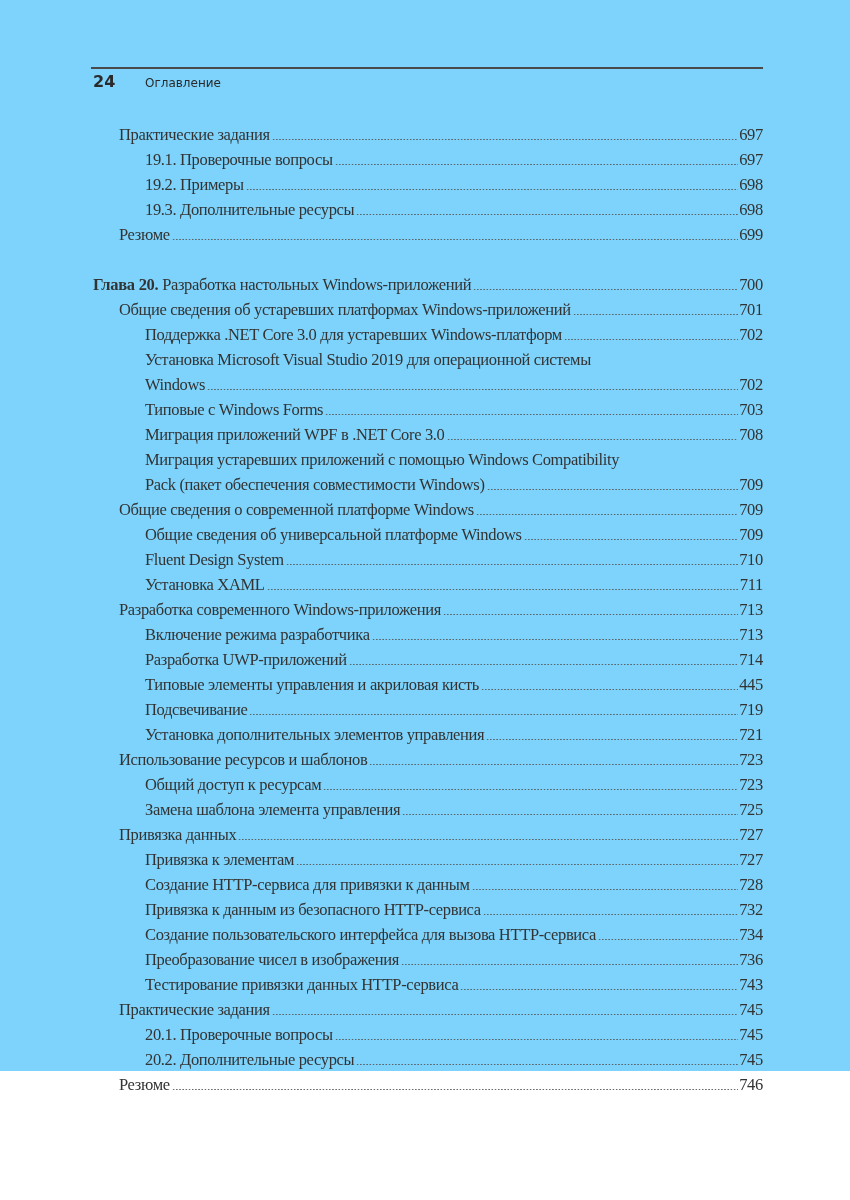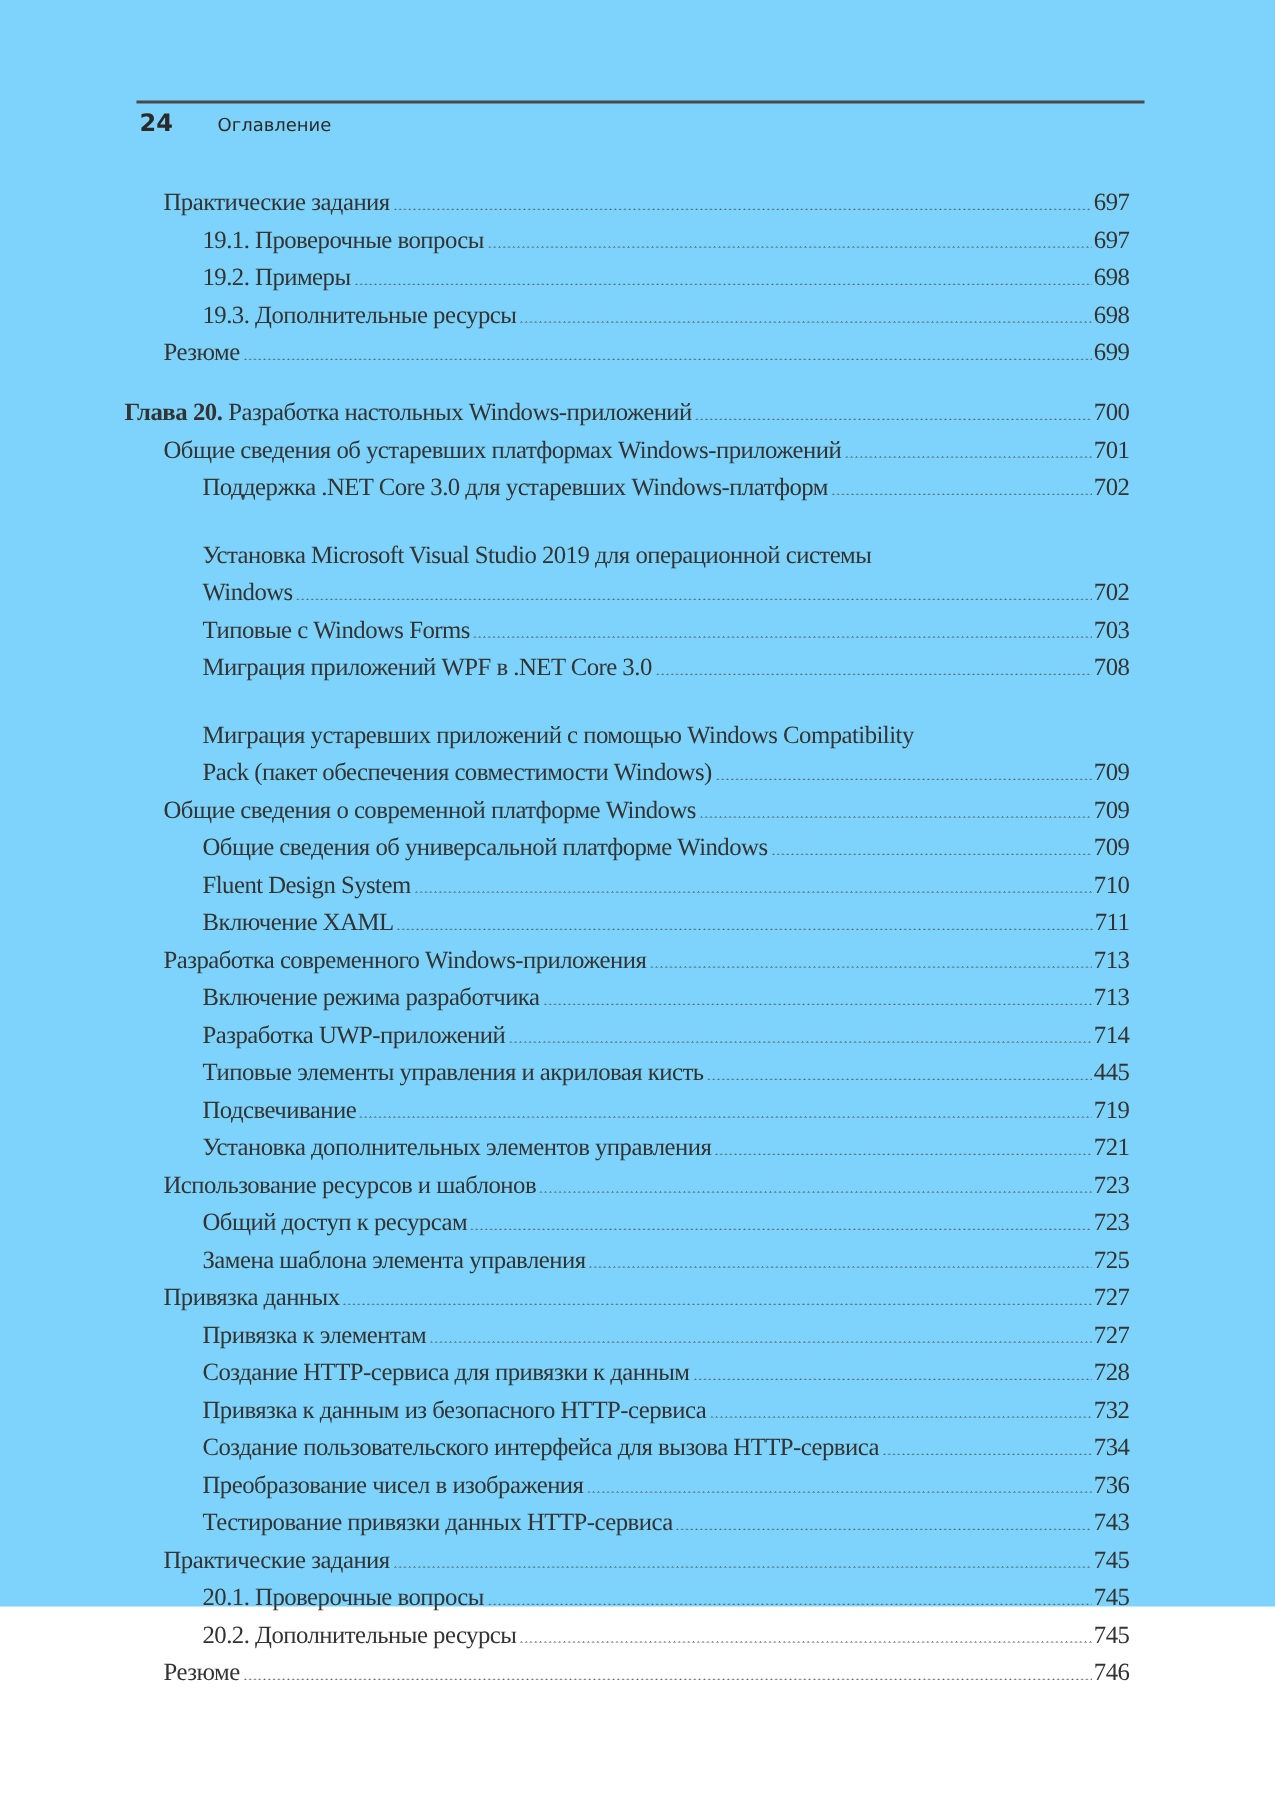--- a/index.html
+++ b/index.html
@@ -43,38 +43,38 @@
       font-weight: bold;
       font-size: 16px;
       width: 52px;
     }
     .running-title {
       font-size: 12px;
       letter-spacing: 0px;
     }
     .toc {
       position: absolute;
-      left: 83px;
+      left: 93px;
       top: 122px;
       width: 670px;
       font-family: "Liberation Serif", "DejaVu Serif", serif;
       font-size: 16.5px;
       color: #333333;
     }
     .toc-entry {
       display: flex;
       align-items: flex-end;
       line-height: 25px;
       min-height: 25px;
       position: relative;
     }
     .toc-entry.level-0 { padding-left: 0; }
     .toc-entry.level-1 { padding-left: 26px; }
     .toc-entry.level-2 { padding-left: 52px; }
-    .toc-entry.chapter-gap { margin-top: 15px; }
+    .toc-entry.chapter-gap { margin-top: 25px; }
     .entry-title {
       flex: 0 1 auto;
       white-space: normal;
       letter-spacing: -0.35px;
       transform-origin: left;
     }
     .entry-title .chapter-label {
       font-weight: bold;
       letter-spacing: -0.3px;
     }
@@ -102,21 +102,20 @@
       text-align: right;
       letter-spacing: -0.3px;
     }
     .wrap-entry {
       display: block;
       line-height: 25px;
     }
     .wrap-entry .first-line {
       display: block;
       letter-spacing: -0.35px;
-      margin-top: 20px;
     }
     .wrap-entry .last-line {
       display: flex;
       align-items: flex-end;
       justify-content: space-between;
     }
   </style>
 </head>
 <body>
 
@@ -203,21 +202,21 @@
         <span class="entry-title">Общие сведения об универсальной платформе Windows</span>
         <span class="leader"></span>
         <span class="entry-page">709</span>
       </div>
       <div class="toc-entry level-2">
         <span class="entry-title">Fluent Design System</span>
         <span class="leader"></span>
         <span class="entry-page">710</span>
       </div>
       <div class="toc-entry level-2">
-        <span class="entry-title">Включение XAML</span>
+        <span class="entry-title">Установка XAML</span>
         <span class="leader"></span>
         <span class="entry-page">711</span>
       </div>
       <div class="toc-entry level-1">
         <span class="entry-title">Разработка современного Windows-приложения</span>
         <span class="leader"></span>
         <span class="entry-page">713</span>
       </div>
       <div class="toc-entry level-2">
         <span class="entry-title">Включение режима разработчика</span>

